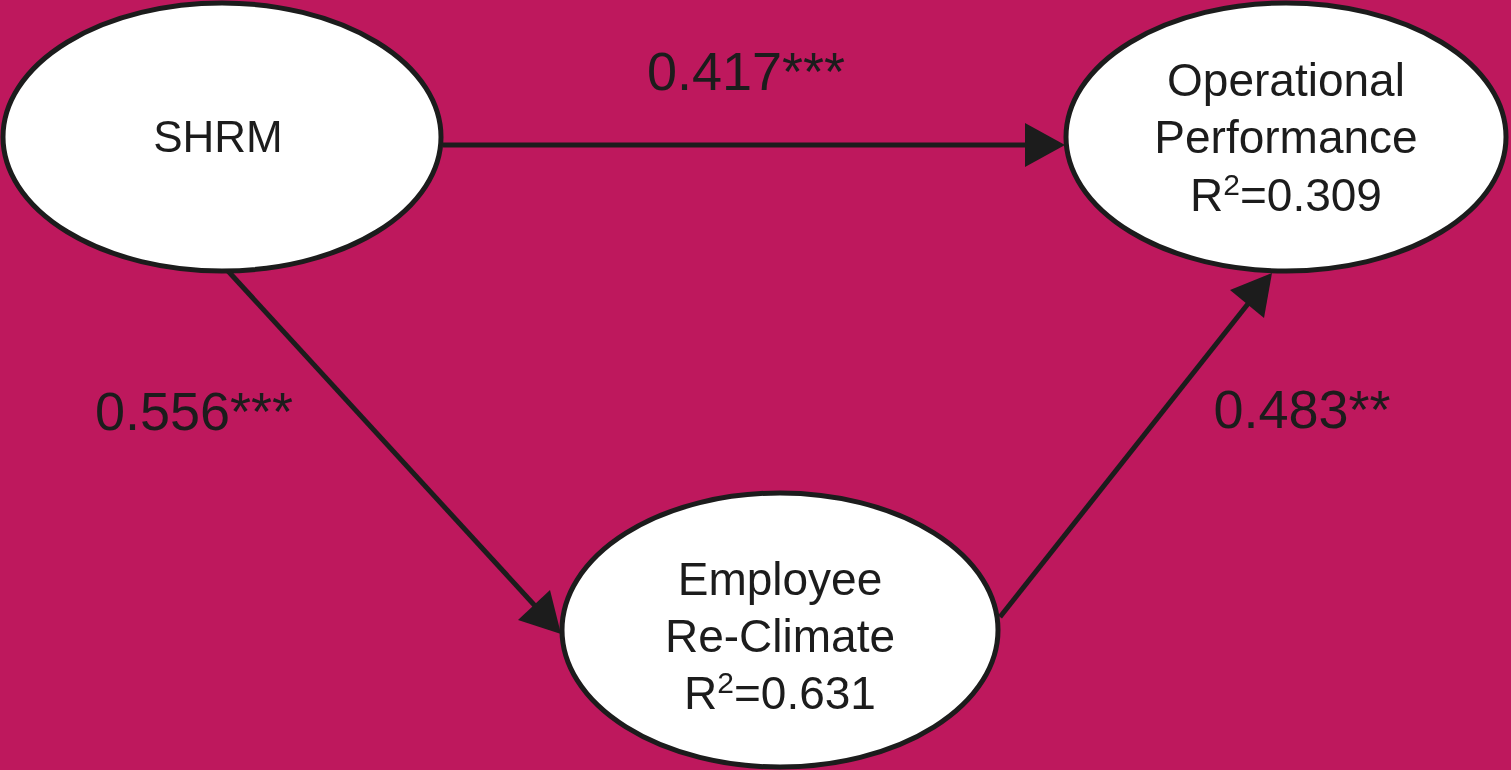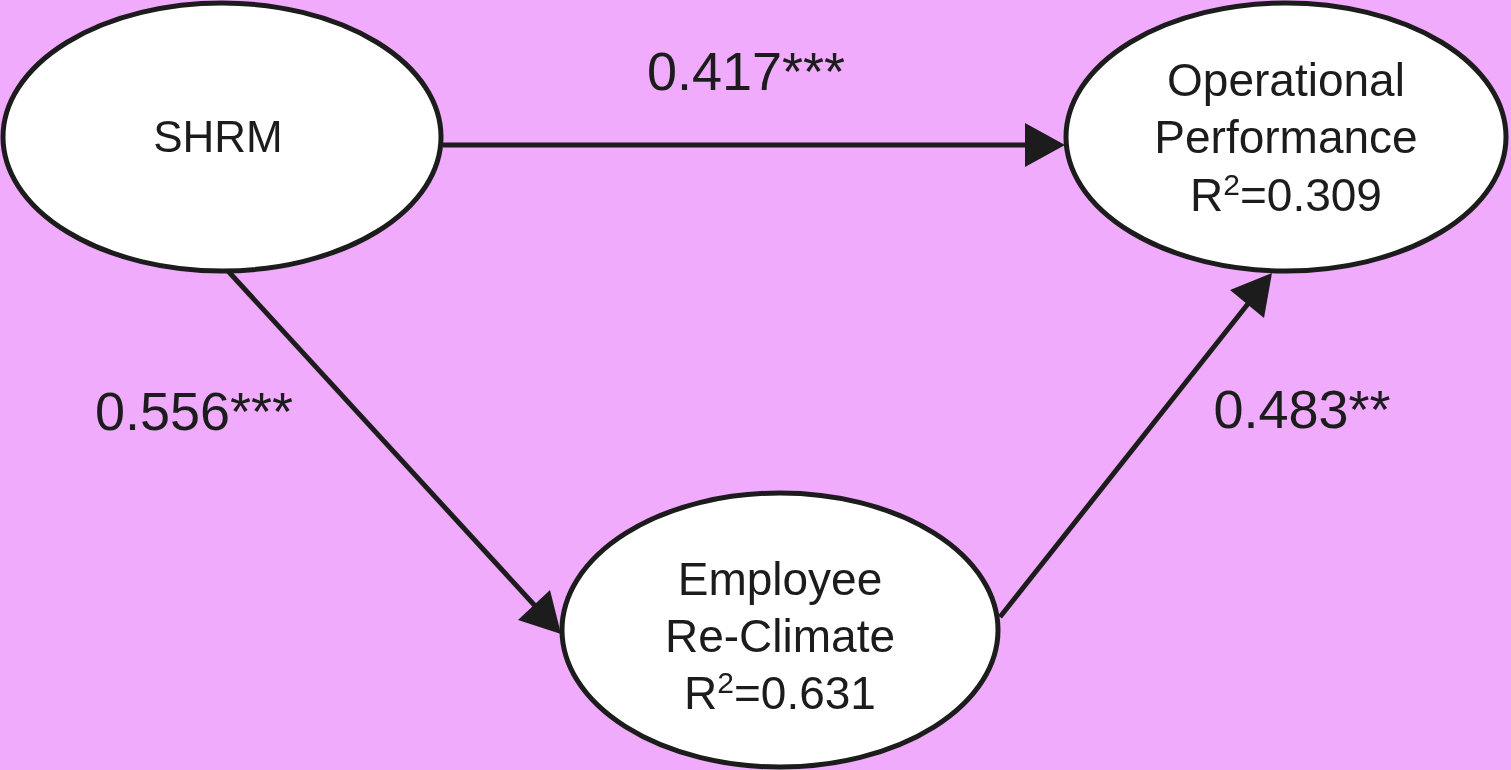--- a/index.html
+++ b/index.html
@@ -3,21 +3,21 @@
 <meta charset="utf-8">
 <style>
   html, body {
     margin: 0;
     padding: 0;
     background: #ffffff;
   }
   .figure-wrap {
     width: 1511px;
     height: 770px;
-    background: #f0abfc;
+    background: #be185d;
     overflow: hidden;
   }
   svg { display: block; }
   text {
     fill: #1c1c1c;
     font-family: "Liberation Sans", "DejaVu Sans", sans-serif;
   }
   .node-label { font-size: 46px; }
   .node-label-shrm { font-size: 44px; }
   .node-sup { font-size: 30px; }

